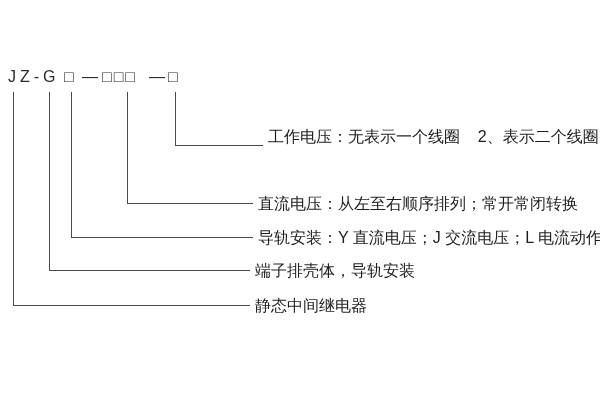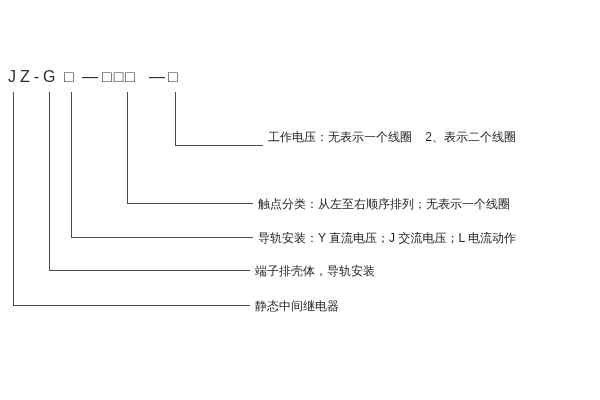--- a/index.html
+++ b/index.html
@@ -27,21 +27,21 @@
     width:1px;
     background:#4a4a4a;
   }
   .hline{
     position:absolute;
     height:1px;
     background:#4a4a4a;
   }
   .label{
     position:absolute;
-    font-size:12px;
+    font-size:16px;
     color:#1d1d1d;
     white-space:pre;
     line-height:18px;
   }
 </style>
 </head>
 <body>
 
 <div class="canvas">
 
@@ -58,18 +58,18 @@
   <div class="vline" style="left:127px; top:92px; height:111px;"></div>
   <div class="vline" style="left:175px; top:92px; height:53px;"></div>
 
   <div class="hline" style="left:175px; top:145px; width:88px;"></div>
   <div class="hline" style="left:127px; top:203px; width:126px;"></div>
   <div class="hline" style="left:71px;  top:237px; width:182px;"></div>
   <div class="hline" style="left:49px;  top:270px; width:201px;"></div>
   <div class="hline" style="left:13px;  top:305px; width:237px;"></div>
 
   <div class="label" style="left:268px; top:128px;">工作电压：无表示一个线圈    2、表示二个线圈</div>
-  <div class="label" style="left:258px; top:195px;">触点分类：从左至右顺序排列；无表示一个线圈</div>
+  <div class="label" style="left:258px; top:195px;">直流电压：从左至右顺序排列；常开常闭转换</div>
   <div class="label" style="left:258px; top:229px;">导轨安装：Y 直流电压；J 交流电压；L 电流动作</div>
   <div class="label" style="left:255px; top:262px;">端子排壳体，导轨安装</div>
   <div class="label" style="left:255px; top:297px;">静态中间继电器</div>
 
 </div>
 
 </body></html>

